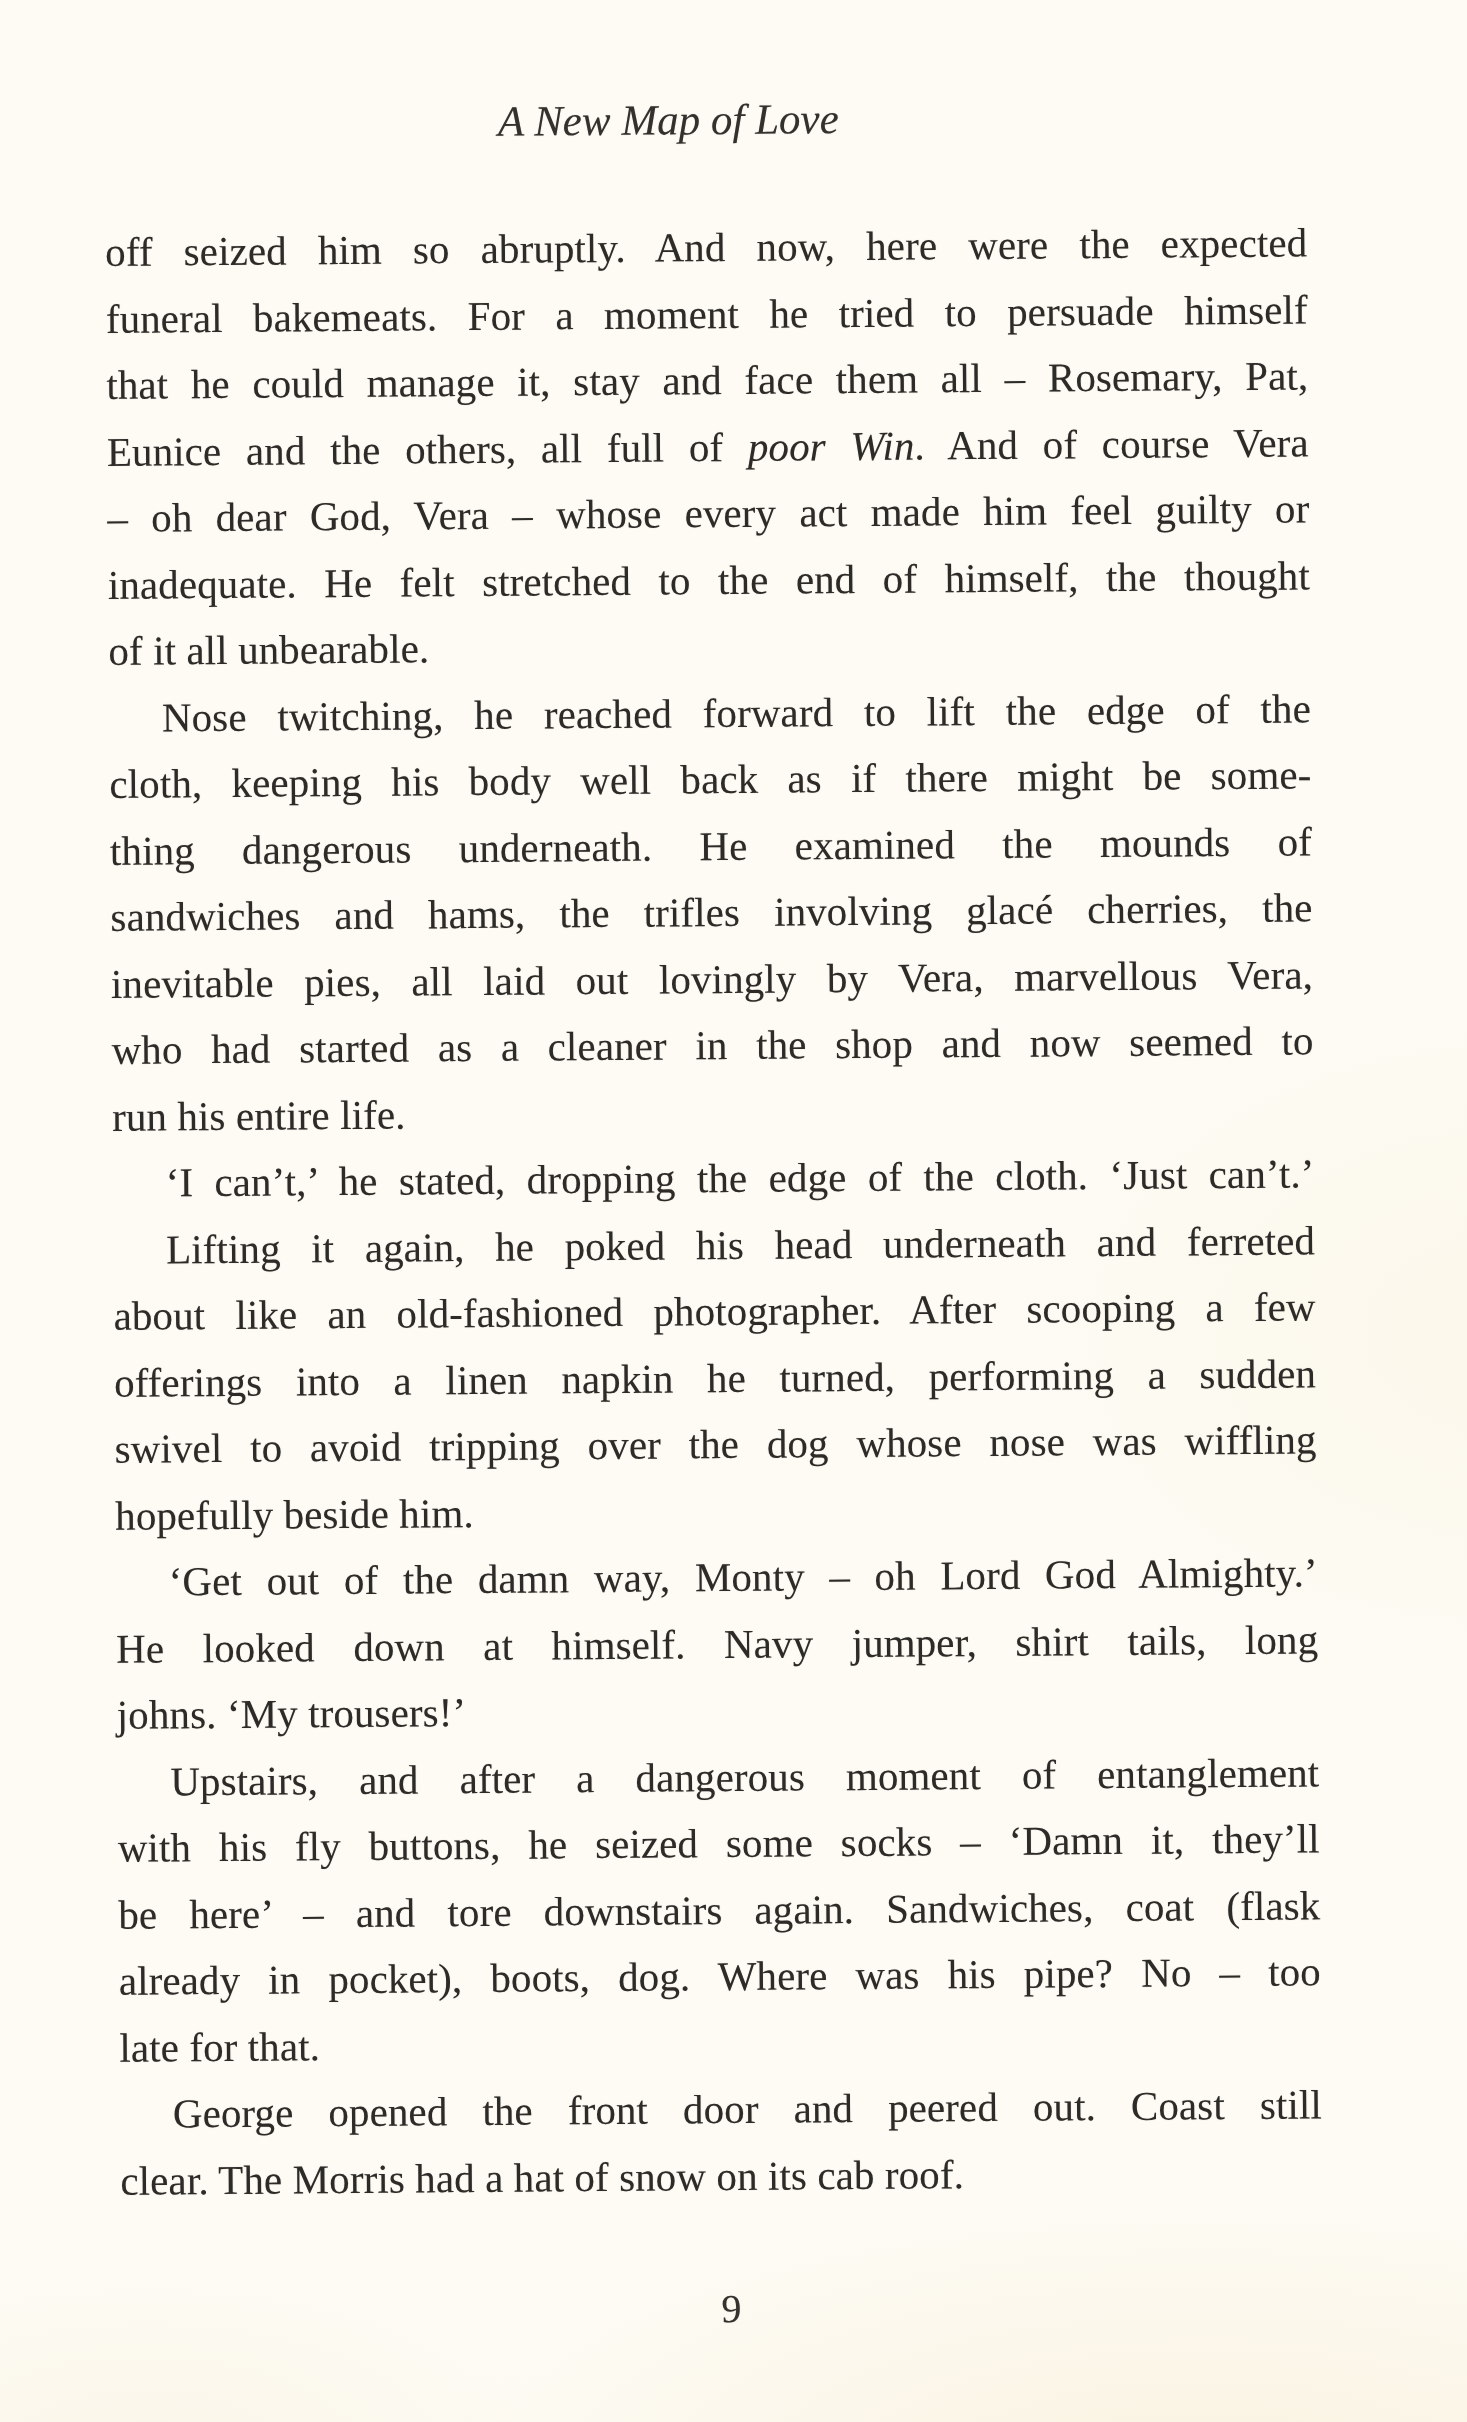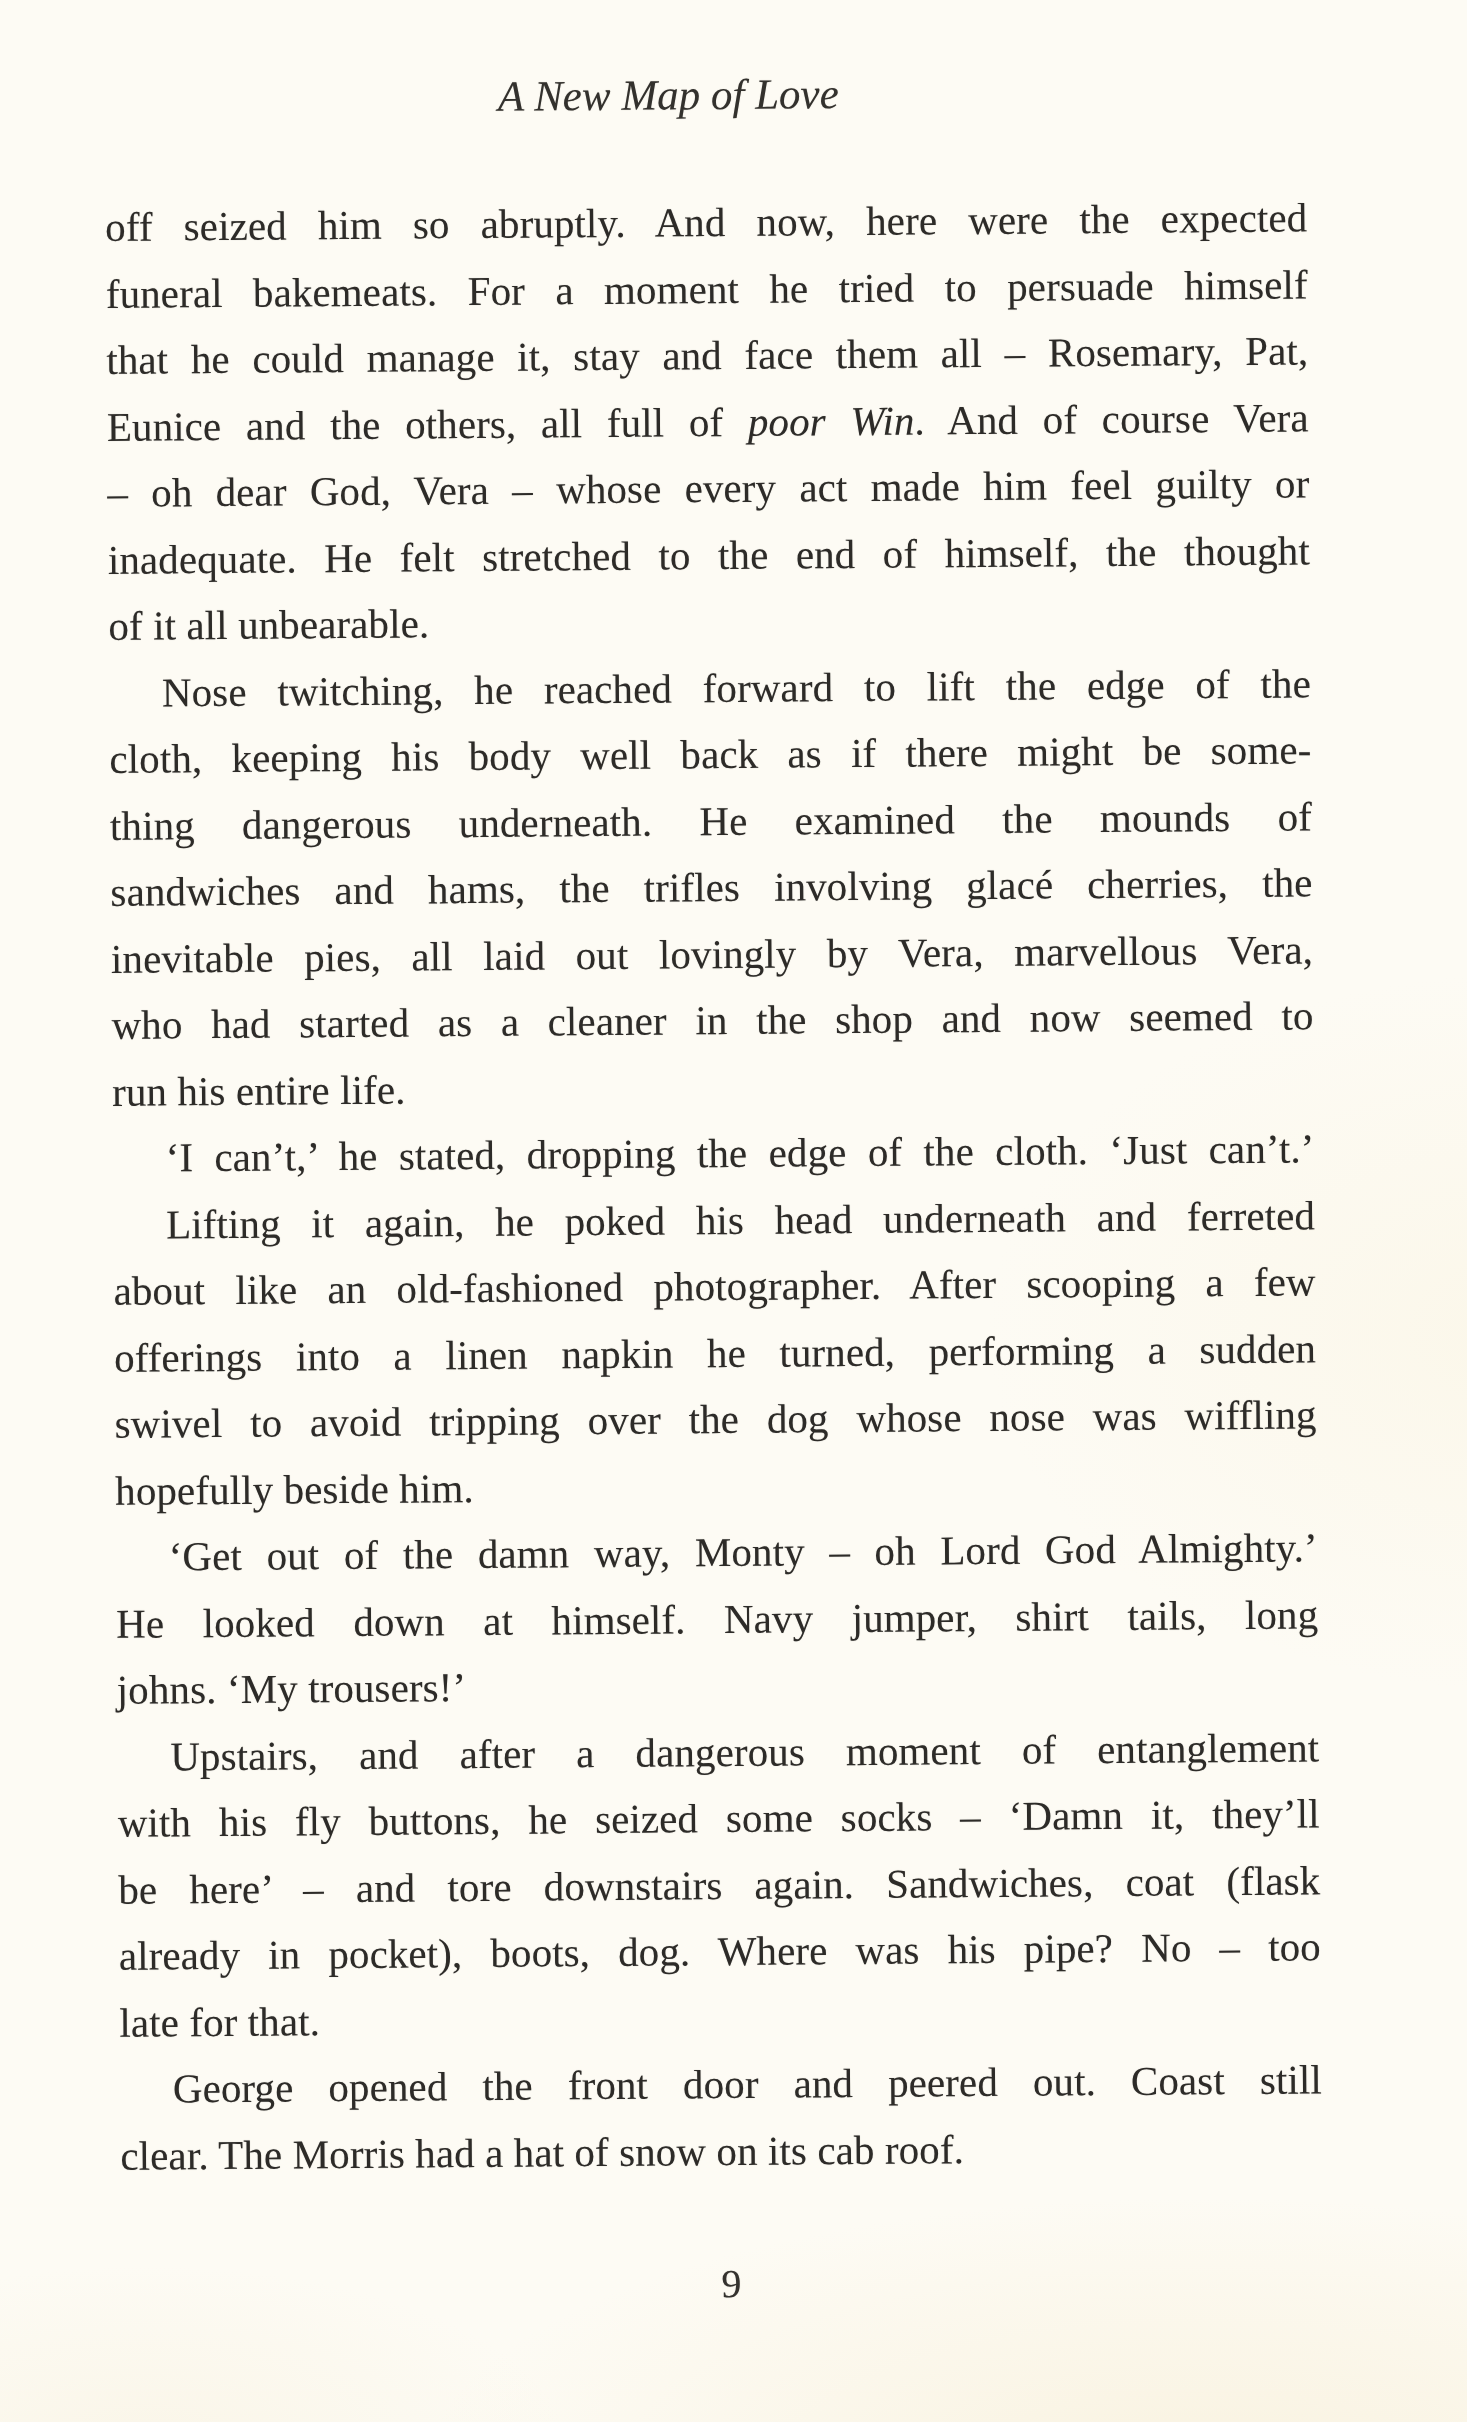--- a/index.html
+++ b/index.html
@@ -15,20 +15,21 @@
       radial-gradient(900px 600px at 104% 55%, rgba(247,238,210,0.30), rgba(247,238,210,0) 60%),
       radial-gradient(700px 300px at 10% 101%, rgba(243,233,205,0.30), rgba(243,233,205,0) 60%),
       #fdfbf4;
     font-family: "Liberation Serif", "DejaVu Serif", serif;
     color: #2d2b28;
   }
   .page {
     position: relative;
     width: 1467px;
     height: 2120px;
+    margin-top: 25px;
   }
   .content {
     position: absolute;
     left: 0; top: 0;
     width: 1467px;
     height: 2422px;
     transform: rotate(-0.45deg);
     transform-origin: 50% 50%;
   }
   .running-head {

